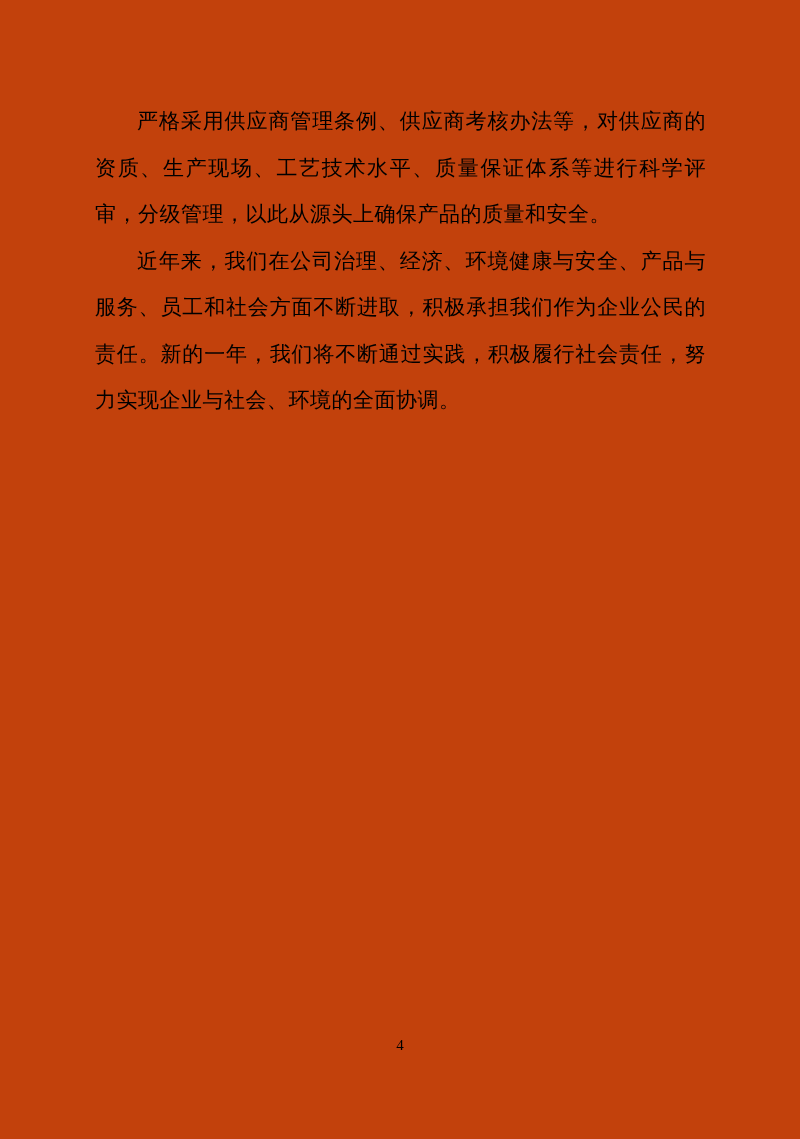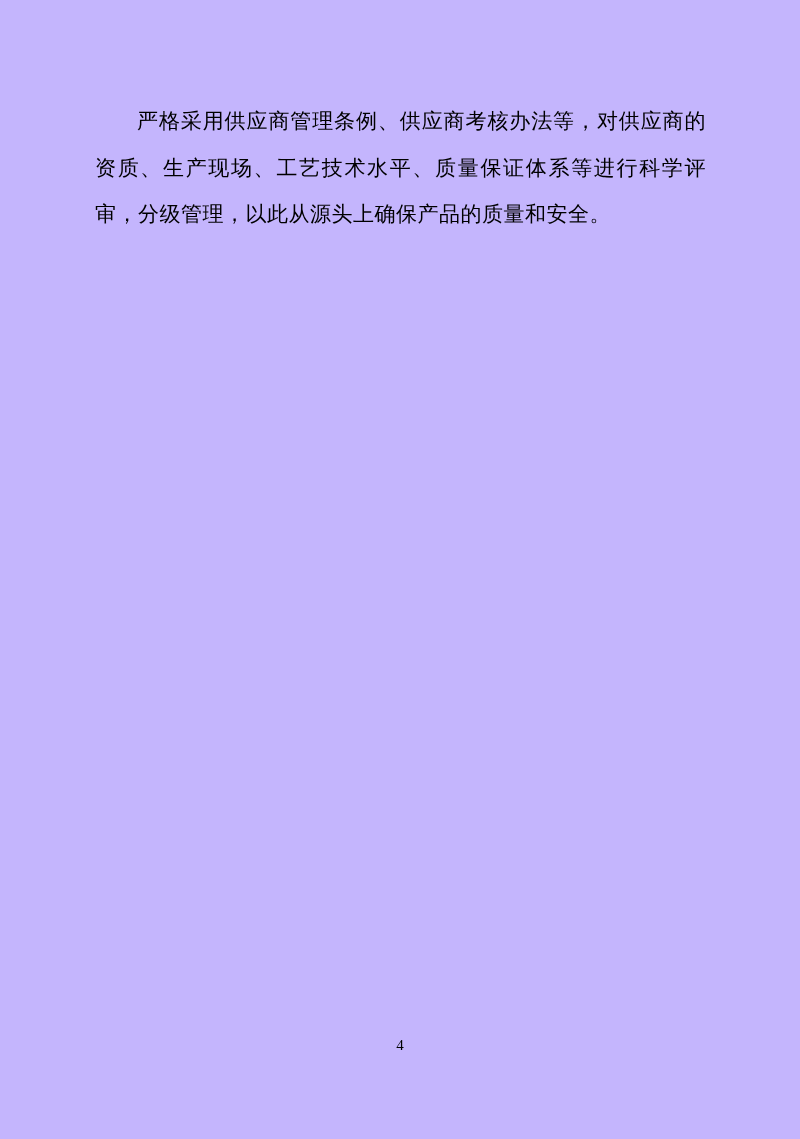--- a/index.html
+++ b/index.html
@@ -4,21 +4,21 @@
 <style>
   html, body {
     margin: 0;
     padding: 0;
     background: #ffffff;
   }
   .page {
     position: relative;
     width: 800px;
     height: 1139px;
-    background: #c4b5fd;
+    background: #c2410c;
     overflow: hidden;
     font-family: "Liberation Sans", "DejaVu Sans", sans-serif;
     color: #000000;
   }
   .doc-body {
     position: absolute;
     top: 98px;
     left: 95px;
     width: 611px;
   }
@@ -44,17 +44,18 @@
     color: #000000;
     font-family: "Liberation Serif", "DejaVu Serif", serif;
   }
 </style>
 </head>
 <body>
 
 <div class="page">
   <div class="doc-body">
     <p>严格采用供应商管理条例、供应商考核办法等，对供应商的资质、生产现场、工艺技术水平、质量保证体系等进行科学评审，分级管理，以此从源头上确保产品的质量和安全。</p>
+    <p>近年来，我们在公司治理、经济、环境健康与安全、产品与服务、员工和社会方面不断进取，积极承担我们作为企业公民的责任。新的一年，我们将不断通过实践，积极履行社会责任，努力实现企业与社会、环境的全面协调。</p>
   </div>
   <div class="page-footer">
     <span class="page-number">4</span>
   </div>
 </div>
 
 </body></html>

